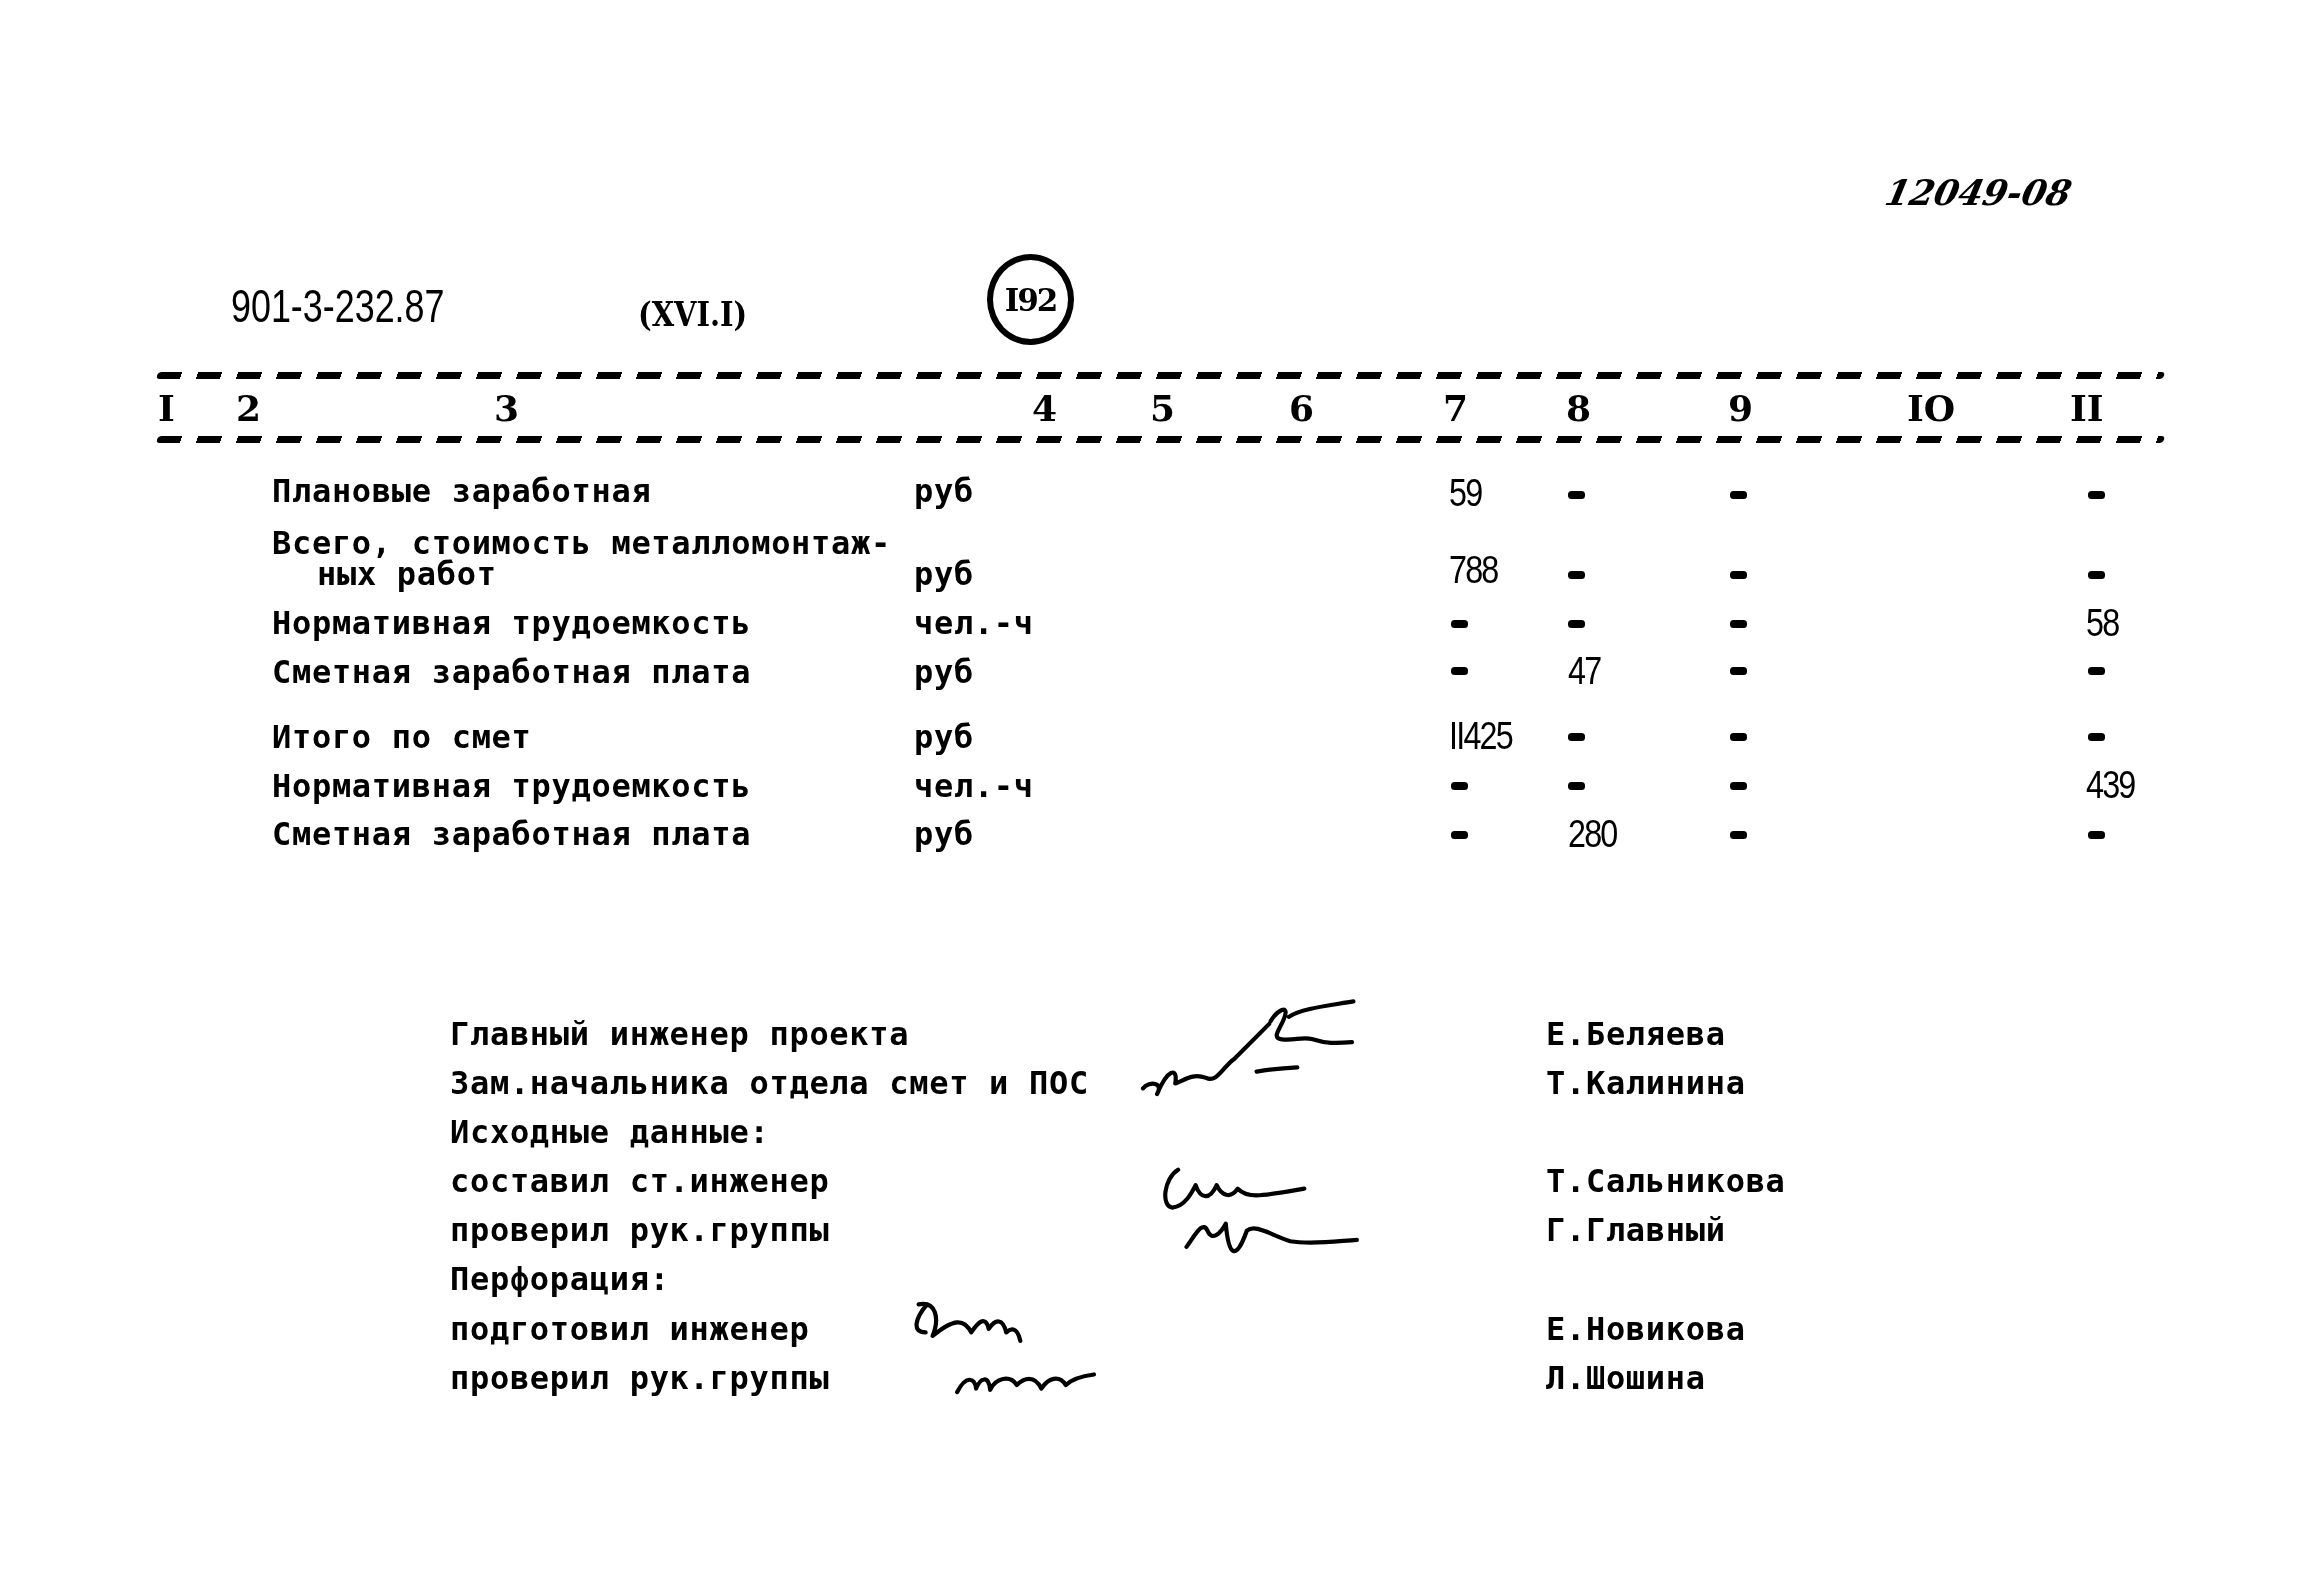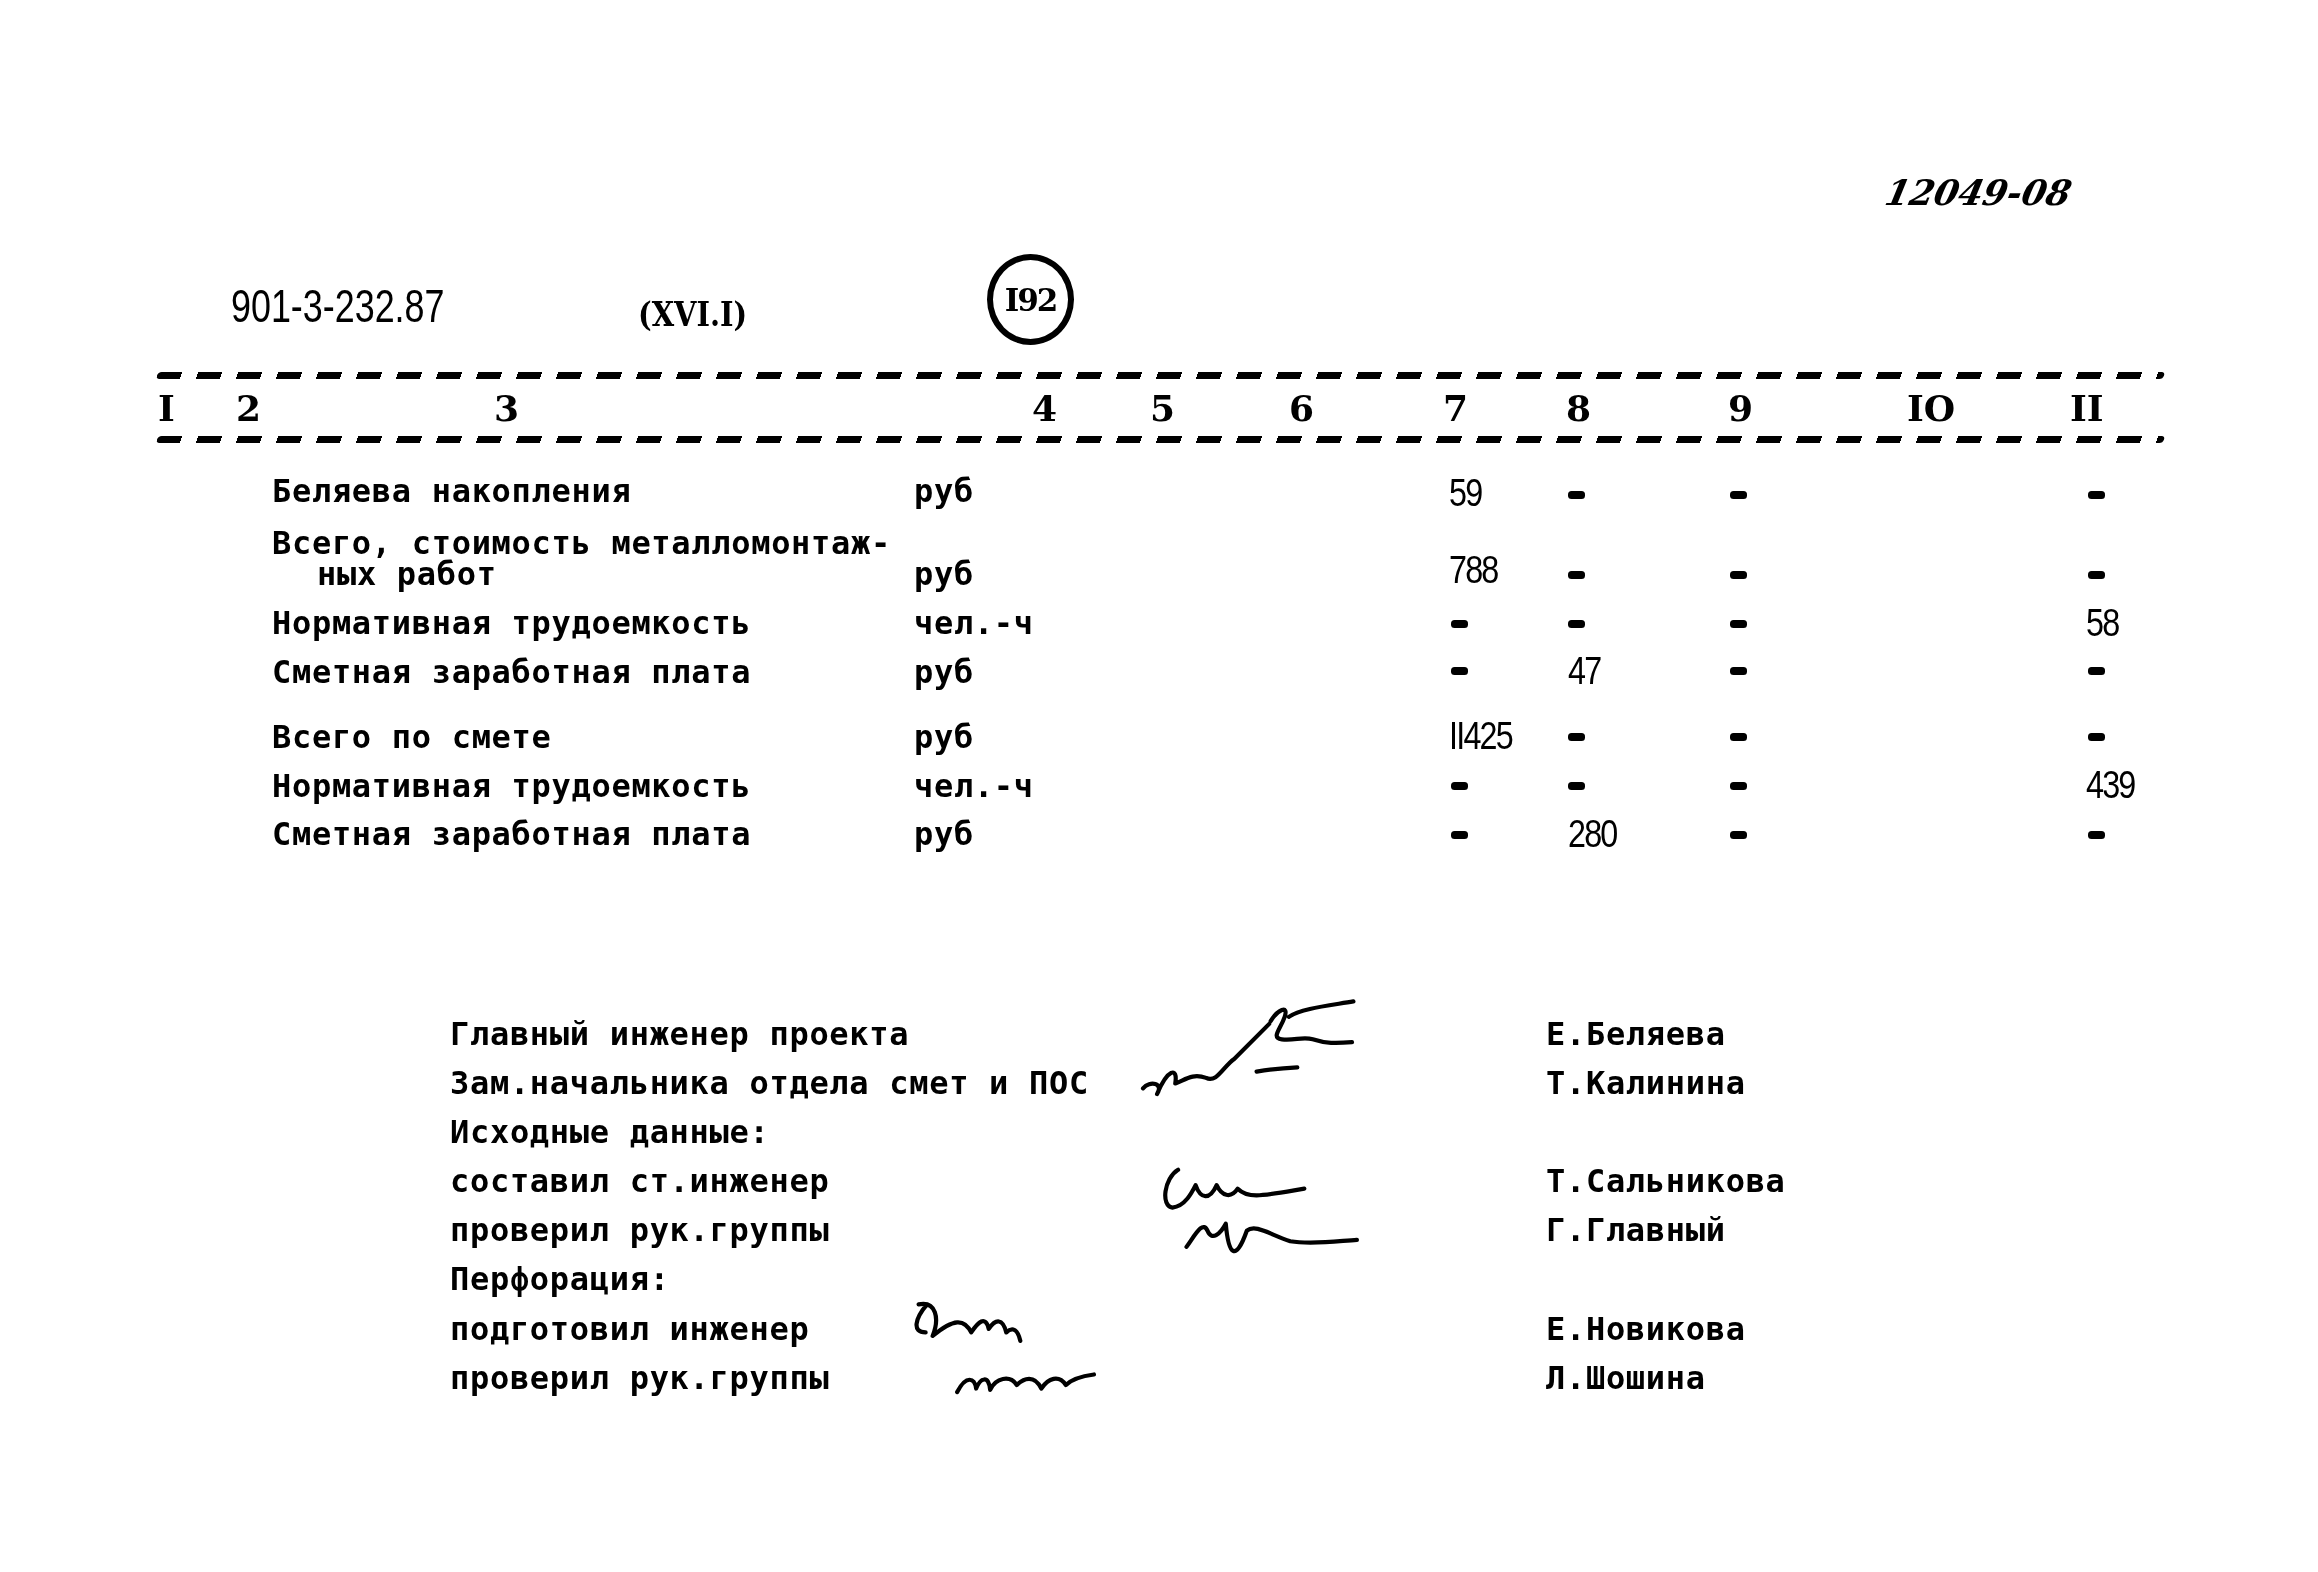--- a/index.html
+++ b/index.html
@@ -53,21 +53,21 @@
   <span class="abs colhdr" style="left:1443px; top:390px;">7</span>
   <span class="abs colhdr" style="left:1566px; top:390px;">8</span>
   <span class="abs colhdr" style="left:1728px; top:390px;">9</span>
   <span class="abs colhdr" style="left:1899px; top:390px;margin-left:8px;">IO</span>
   <span class="abs colhdr" style="left:2070px; top:390px;">II</span>
 </div>
 
 <div>
 
   <div>
-    <span class="abs typed" style="left:272px; top:475px;">Беляева накопления</span>
+    <span class="abs typed" style="left:272px; top:475px;">Плановые заработная</span>
     <span class="abs typed" style="left:914px; top:475px;">руб</span>
     <span class="abs num" style="left:1449px; top:474px;">59</span>
     <span class="abs dash-cell" style="left:1568px; top:491px;"></span>
     <span class="abs dash-cell" style="left:1730px; top:491px;"></span>
     <span class="abs dash-cell" style="left:2088px; top:491px;"></span>
   </div>
 
   <div>
     <span class="abs typed" style="left:272px; top:527px;">Всего, стоимость металломонтаж-</span>
     <span class="abs typed" style="left:272px; top:558px;margin-left:45px;">ных работ</span>
@@ -90,21 +90,21 @@
   <div>
     <span class="abs typed" style="left:272px; top:656px;">Сметная заработная плата</span>
     <span class="abs typed" style="left:914px; top:656px;">руб</span>
     <span class="abs dash-cell" style="left:1451px; top:667px;"></span>
     <span class="abs num" style="left:1568px; top:652px;">47</span>
     <span class="abs dash-cell" style="left:1730px; top:667px;"></span>
     <span class="abs dash-cell" style="left:2088px; top:667px;"></span>
   </div>
 
   <div>
-    <span class="abs typed" style="left:272px; top:721px;">Всего по смете</span>
+    <span class="abs typed" style="left:272px; top:721px;">Итого по смет</span>
     <span class="abs typed" style="left:914px; top:721px;">руб</span>
     <span class="abs num" style="left:1449px; top:717px;">II425</span>
     <span class="abs dash-cell" style="left:1568px; top:733px;"></span>
     <span class="abs dash-cell" style="left:1730px; top:733px;"></span>
     <span class="abs dash-cell" style="left:2088px; top:733px;"></span>
   </div>
 
   <div>
     <span class="abs typed" style="left:272px; top:770px;">Нормативная трудоемкость</span>
     <span class="abs typed" style="left:914px; top:770px;">чел.-ч</span>

